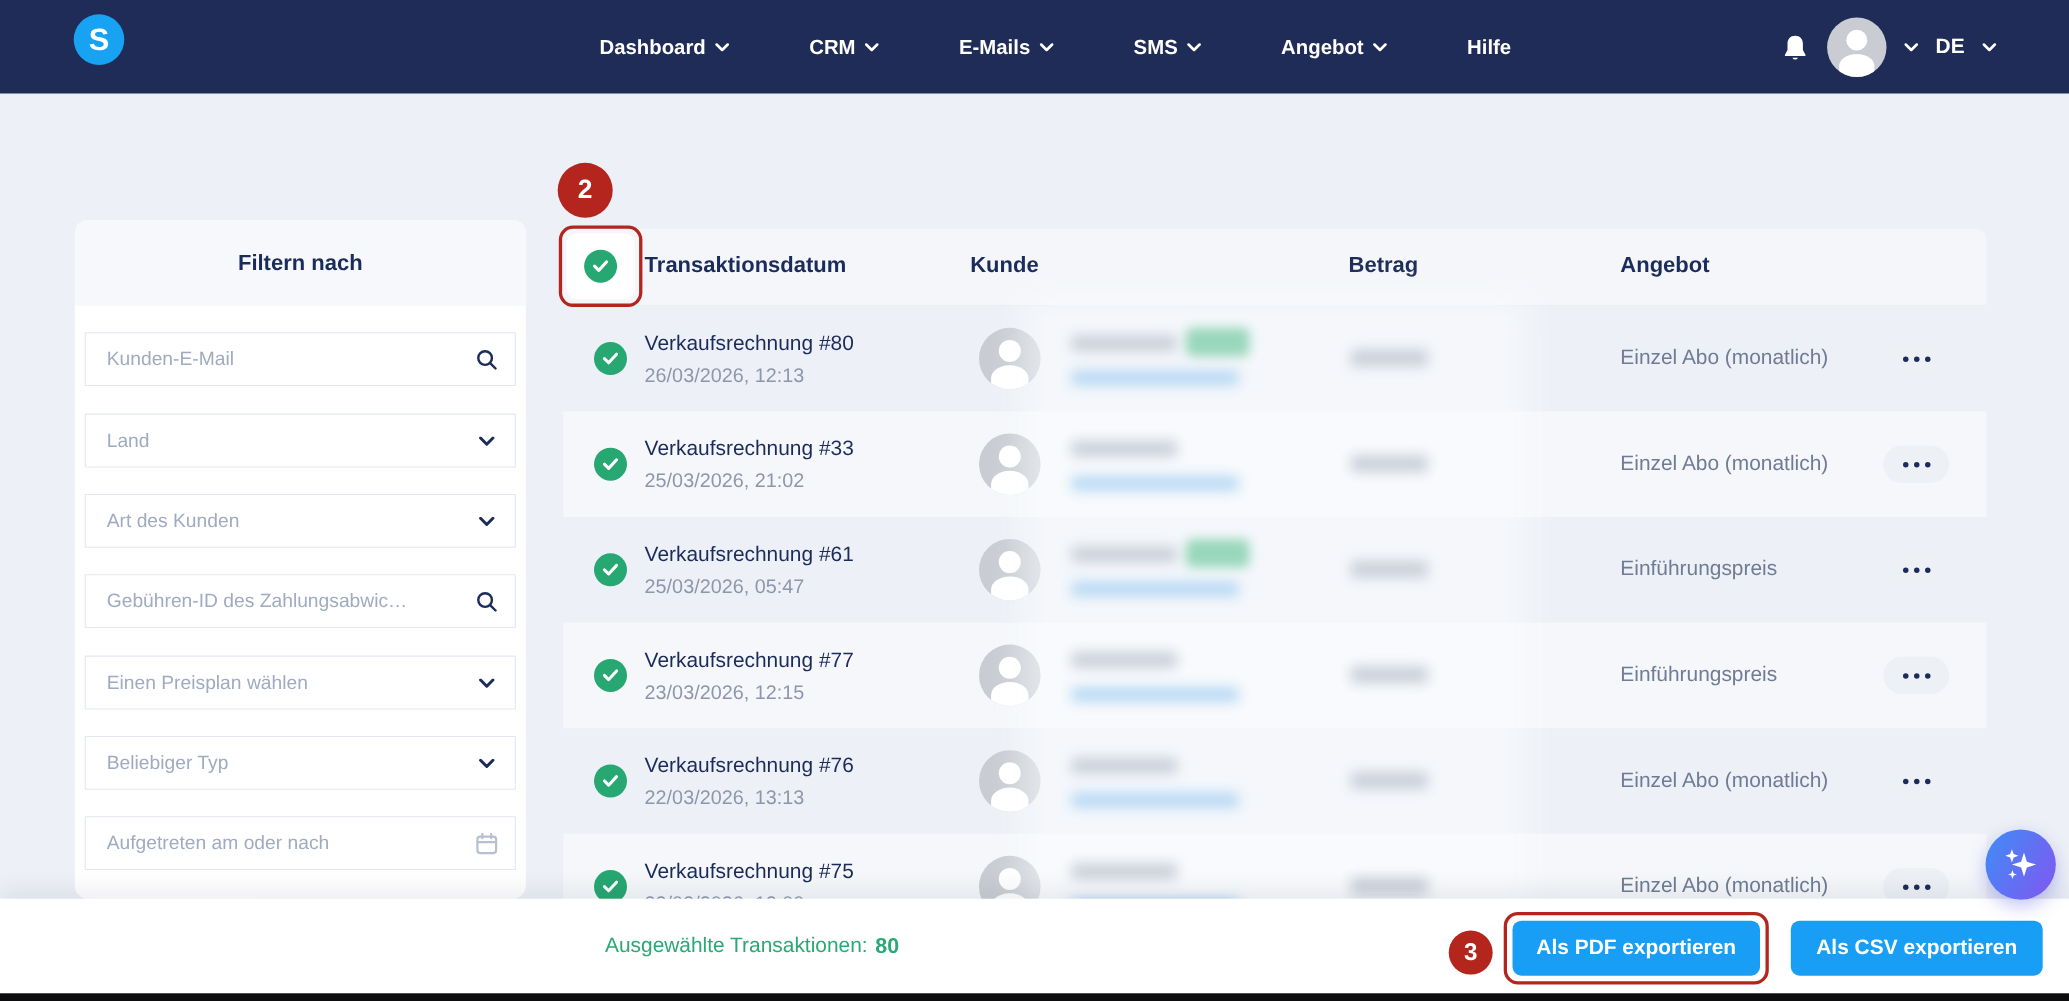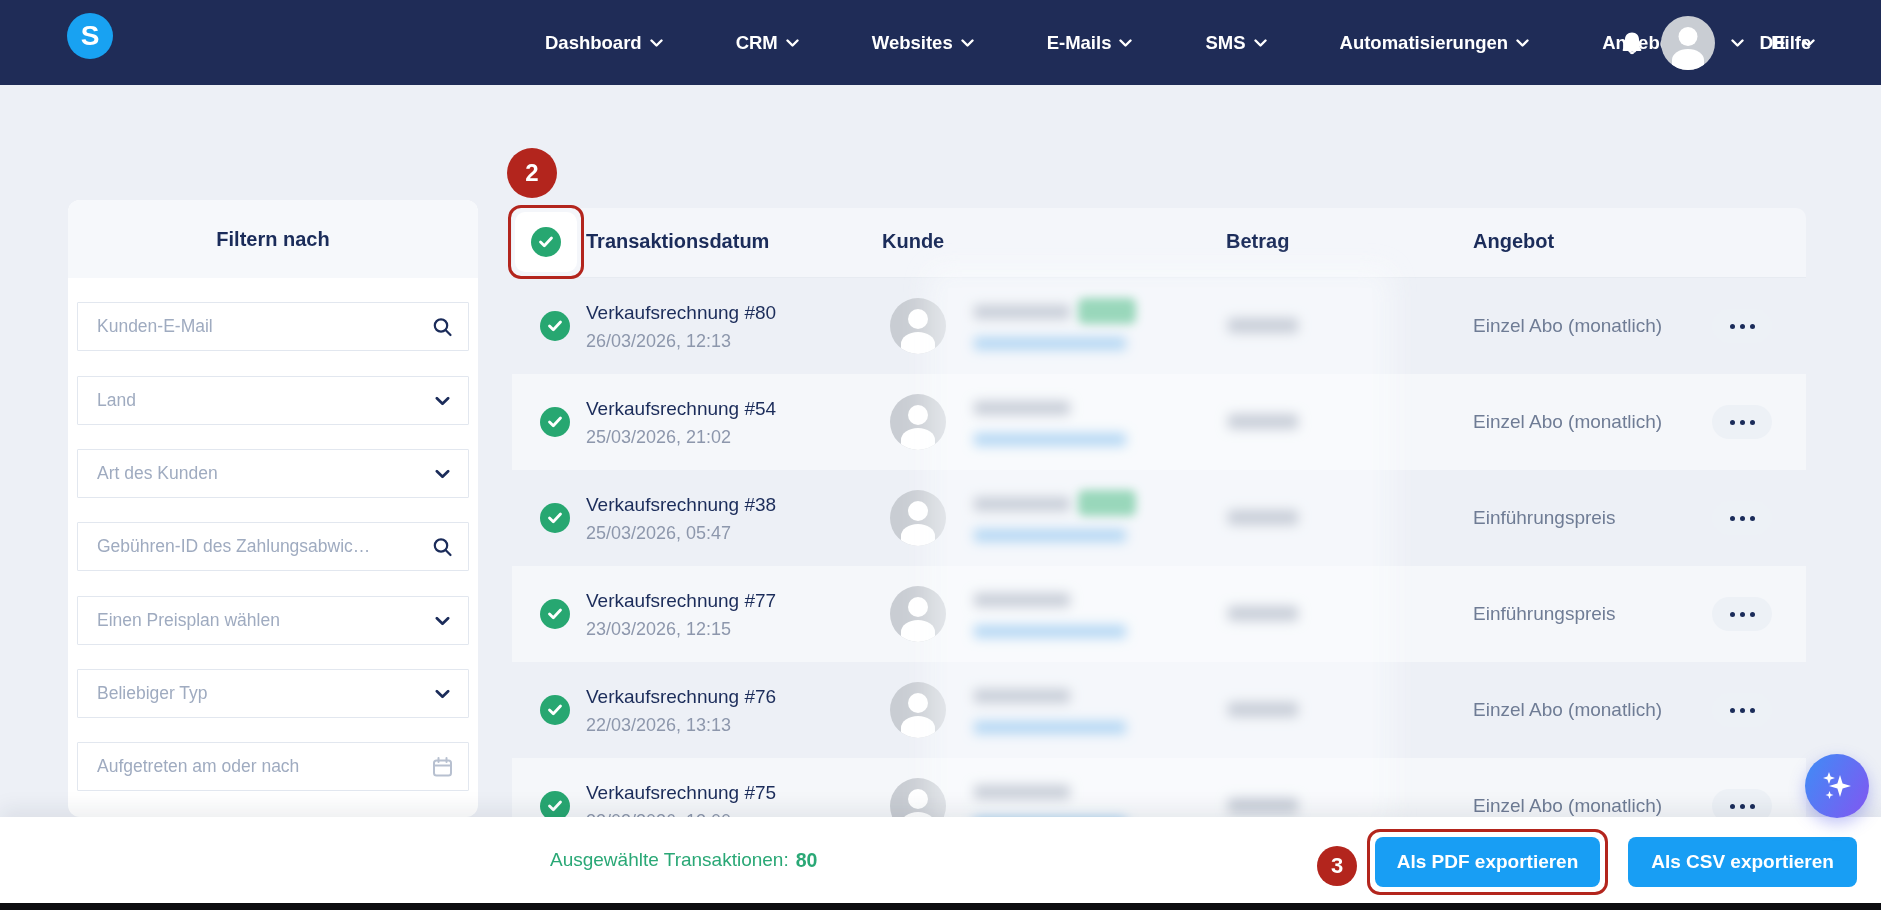--- a/index.html
+++ b/index.html
@@ -136,39 +136,27 @@
             <use href="#i-chev"></use>
           </svg>
         </div>
       <div class="nav-item">
           <span>CRM</span>
           <svg class="chev" viewBox="0 0 13 8" color="#fff">
             <use href="#i-chev"></use>
           </svg>
         </div>
       <div class="nav-item">
-          <span>Websites</span>
-          <svg class="chev" viewBox="0 0 13 8" color="#fff">
-            <use href="#i-chev"></use>
-          </svg>
-        </div>
-      <div class="nav-item">
           <span>E-Mails</span>
           <svg class="chev" viewBox="0 0 13 8" color="#fff">
             <use href="#i-chev"></use>
           </svg>
         </div>
       <div class="nav-item">
           <span>SMS</span>
-          <svg class="chev" viewBox="0 0 13 8" color="#fff">
-            <use href="#i-chev"></use>
-          </svg>
-        </div>
-      <div class="nav-item">
-          <span>Automatisierungen</span>
           <svg class="chev" viewBox="0 0 13 8" color="#fff">
             <use href="#i-chev"></use>
           </svg>
         </div>
       <div class="nav-item">
           <span>Angebot</span>
           <svg class="chev" viewBox="0 0 13 8" color="#fff">
             <use href="#i-chev"></use>
           </svg>
         </div>
@@ -300,21 +288,21 @@
         </div>
     </div>
 
     <div class="t-row alt" style="top:96px">
       <span class="check-circle">
           <svg width="20" height="20" viewBox="0 0 20 20">
             <use href="#i-check"></use>
           </svg>
         </span>
       <div class="r-text">
-        <div class="r-title">Verkaufsrechnung #54</div>
+        <div class="r-title">Verkaufsrechnung #33</div>
         <div class="r-date">25/03/2026, 21:02</div>
       </div>
       <div class="avatar">
           <div class="head"></div>
           <div class="body"></div>
         </div>
       <div class="blur-name"></div>
 
       <div class="blur-email"></div>
       <div class="blur-amount"></div>
@@ -326,21 +314,21 @@
         </div>
     </div>
 
     <div class="t-row" style="top:192px">
       <span class="check-circle">
           <svg width="20" height="20" viewBox="0 0 20 20">
             <use href="#i-check"></use>
           </svg>
         </span>
       <div class="r-text">
-        <div class="r-title">Verkaufsrechnung #38</div>
+        <div class="r-title">Verkaufsrechnung #61</div>
         <div class="r-date">25/03/2026, 05:47</div>
       </div>
       <div class="avatar">
           <div class="head"></div>
           <div class="body"></div>
         </div>
       <div class="blur-name"></div>
       <div class="blur-badge"></div>
       <div class="blur-email"></div>
       <div class="blur-amount"></div>

